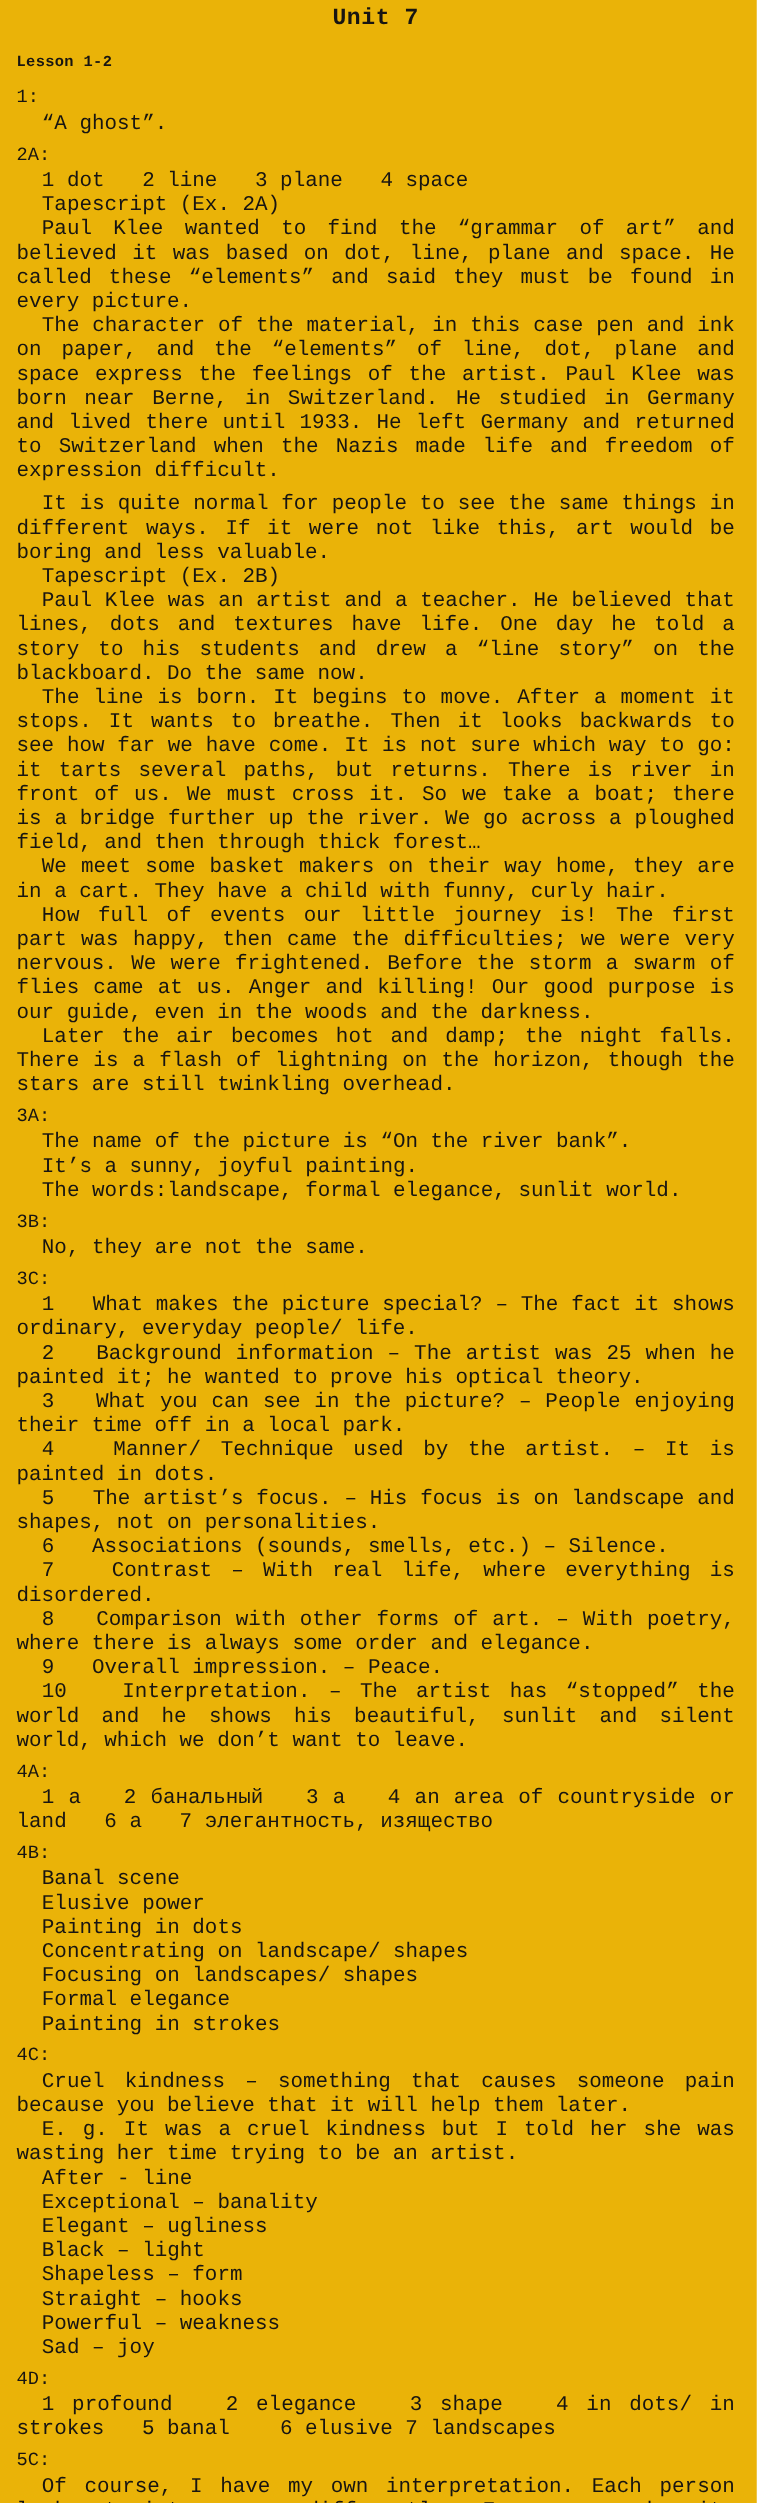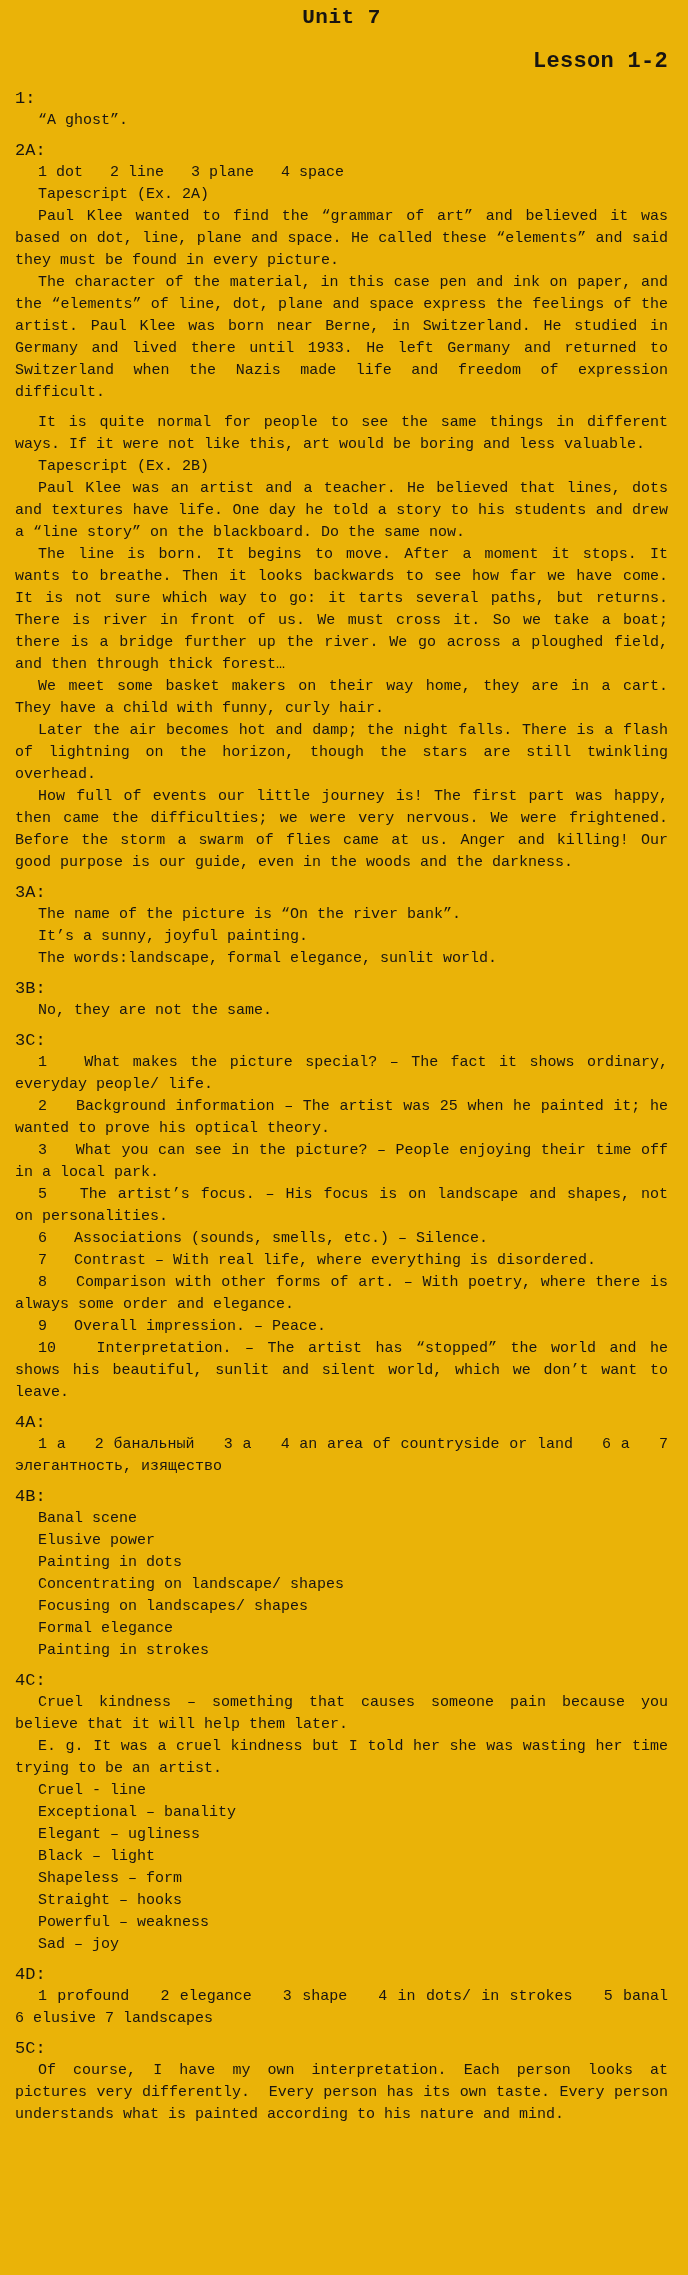--- a/index.html
+++ b/index.html
@@ -14,35 +14,35 @@
     padding: 6px 20px 28px 15px;
   }
   .page-title {
     text-align: center;
     font-size: 21px;
     font-weight: bold;
     margin: 0 0 20px 0;
     letter-spacing: 0.5px;
   }
   .page-subtitle {
-    text-align: right;
-    font-size: 22px;
+    text-align: left;
+    font-size: 14px;
     font-weight: bold;
     margin: 0 0 14px 0;
     letter-spacing: 0.3px;
   }
   .sec { margin-top: 8px; }
   .sec-label {
     margin: 0;
     font-size: 17px;
     line-height: 22px;
   }
   .block {
     margin: 0;
-    font-size: 15px;
+    font-size: 19px;
     line-height: 22px;
     text-indent: 23px;
     text-align: justify;
     white-space: pre-wrap;
   }
 </style>
 </head>
 <body>
 
 <div class="page">
@@ -62,41 +62,42 @@
     <p class="block">Paul Klee wanted to find the “grammar of art” and believed it was based on dot, line, plane and space. He called these “elements” and said they must be found in every picture.</p>
     <p class="block">The character of the material, in this case pen and ink on paper, and the “elements” of line, dot, plane and space express the feelings of the artist. Paul Klee was born near Berne, in Switzerland. He studied in Germany and lived there until 1933. He left Germany and returned to Switzerland when the Nazis made life and freedom of expression difficult.</p>
   </div>
 
   <div class="sec">
     <p class="block">It is quite normal for people to see the same things in different ways. If it were not like this, art would be boring and less valuable.</p>
     <p class="block">Tapescript (Ex. 2B)</p>
     <p class="block">Paul Klee was an artist and a teacher. He believed that lines, dots and textures have life. One day he told a story to his students and drew a “line story” on the blackboard. Do the same now.</p>
     <p class="block">The line is born. It begins to move. After a moment it stops. It wants to breathe. Then it looks backwards to see how far we have come. It is not sure which way to go: it tarts several paths, but returns. There is river in front of us. We must cross it. So we take a boat; there is a bridge further up the river. We go across a ploughed field, and then through thick forest…</p>
     <p class="block">We meet some basket makers on their way home, they are in a cart. They have a child with funny, curly hair.</p>
+    <p class="block">How full of events our little journey is! The first part was happy, then came the difficulties; we were very nervous. We were frightened. Before the storm a swarm of flies came at us. Anger and killing! Our good purpose is our guide, even in the woods and the darkness.</p>
     <p class="block">Later the air becomes hot and damp; the night falls. There is a flash of lightning on the horizon, though the stars are still twinkling overhead.</p>
-    <p class="block">How full of events our little journey is! The first part was happy, then came the difficulties; we were very nervous. We were frightened. Before the storm a swarm of flies came at us. Anger and killing! Our good purpose is our guide, even in the woods and the darkness.</p>
   </div>
 
   <div class="sec">
     <p class="sec-label">3A:</p>
     <p class="block">The name of the picture is “On the river bank”.</p>
     <p class="block">It’s a sunny, joyful painting.</p>
     <p class="block">The words:landscape, formal elegance, sunlit world.</p>
   </div>
 
   <div class="sec">
     <p class="sec-label">3B:</p>
     <p class="block">No, they are not the same.</p>
   </div>
 
   <div class="sec">
     <p class="sec-label">3C:</p>
     <p class="block">1   What makes the picture special? – The fact it shows ordinary, everyday people/ life.</p>
     <p class="block">2   Background information – The artist was 25 when he painted it; he wanted to prove his optical theory.</p>
     <p class="block">3   What you can see in the picture? – People enjoying their time off in a local park.</p>
+    <p class="block">4   Manner/ Technique used by the artist. – It is painted in dots.</p>
     <p class="block">5   The artist’s focus. – His focus is on landscape and shapes, not on personalities.</p>
     <p class="block">6   Associations (sounds, smells, etc.) – Silence.</p>
     <p class="block">7   Contrast – With real life, where everything is disordered.</p>
     <p class="block">8   Comparison with other forms of art. – With poetry, where there is always some order and elegance.</p>
     <p class="block">9   Overall impression. – Peace.</p>
     <p class="block">10   Interpretation. – The artist has “stopped” the world and he shows his beautiful, sunlit and silent world, which we don’t want to leave.</p>
   </div>
 
   <div class="sec">
     <p class="sec-label">4A:</p>
@@ -111,21 +112,21 @@
     <p class="block">Concentrating on landscape/ shapes</p>
     <p class="block">Focusing on landscapes/ shapes</p>
     <p class="block">Formal elegance</p>
     <p class="block">Painting in strokes</p>
   </div>
 
   <div class="sec">
     <p class="sec-label">4C:</p>
     <p class="block">Cruel kindness – something that causes someone pain because you believe that it will help them later.</p>
     <p class="block">E. g. It was a cruel kindness but I told her she was wasting her time trying to be an artist.</p>
-    <p class="block">Cruel - line</p>
+    <p class="block">After - line</p>
     <p class="block">Exceptional – banality</p>
     <p class="block">Elegant – ugliness</p>
     <p class="block">Black – light</p>
     <p class="block">Shapeless – form</p>
     <p class="block">Straight – hooks</p>
     <p class="block">Powerful – weakness</p>
     <p class="block">Sad – joy</p>
   </div>
 
   <div class="sec">

